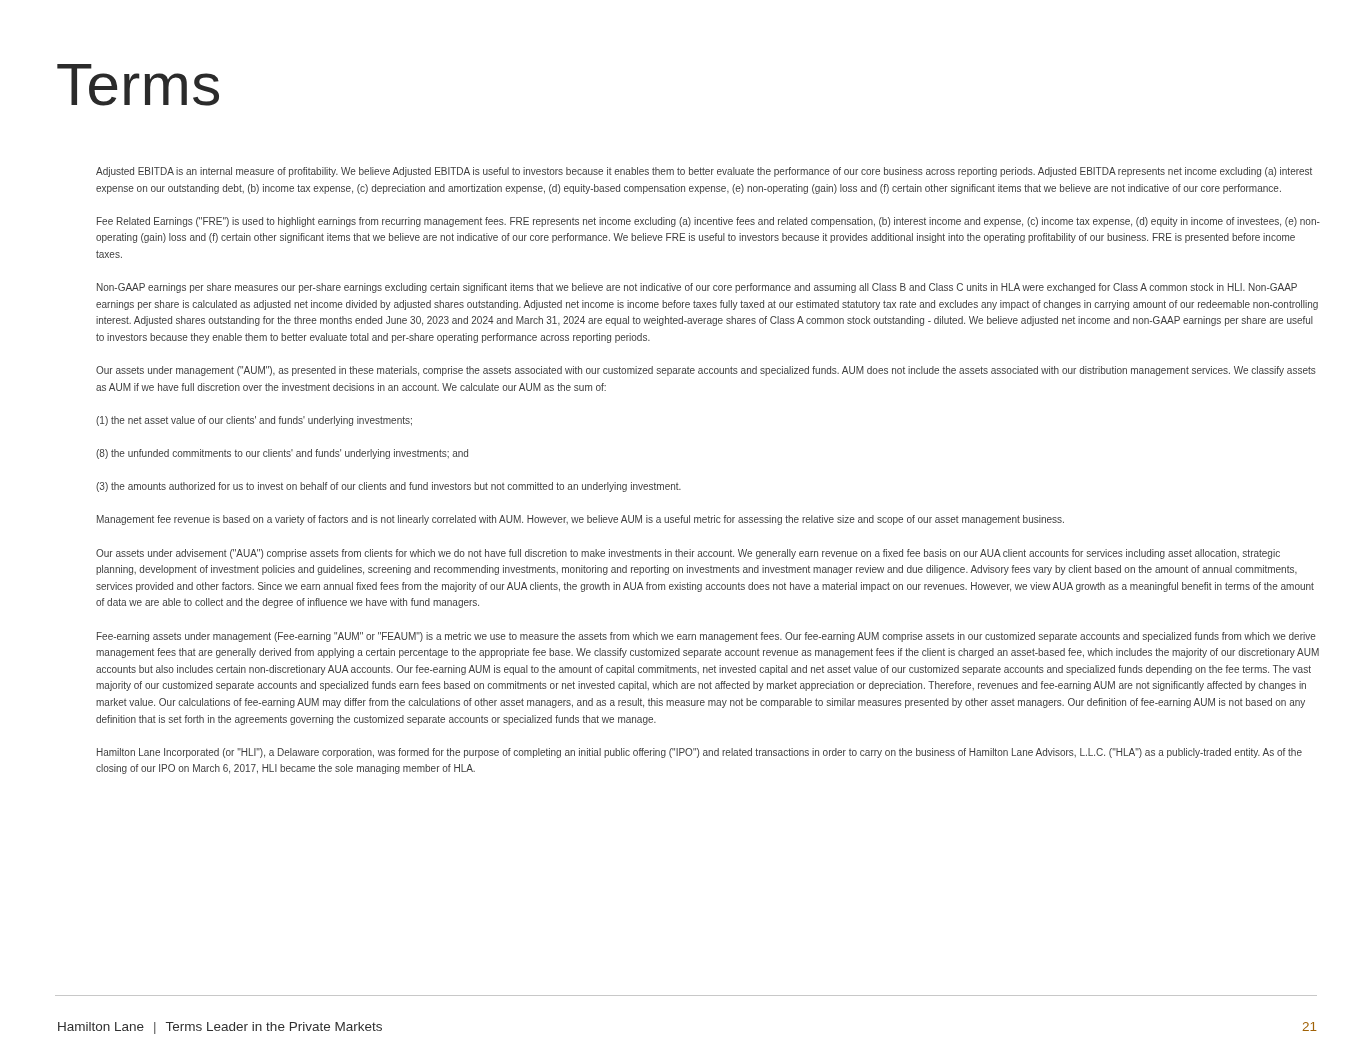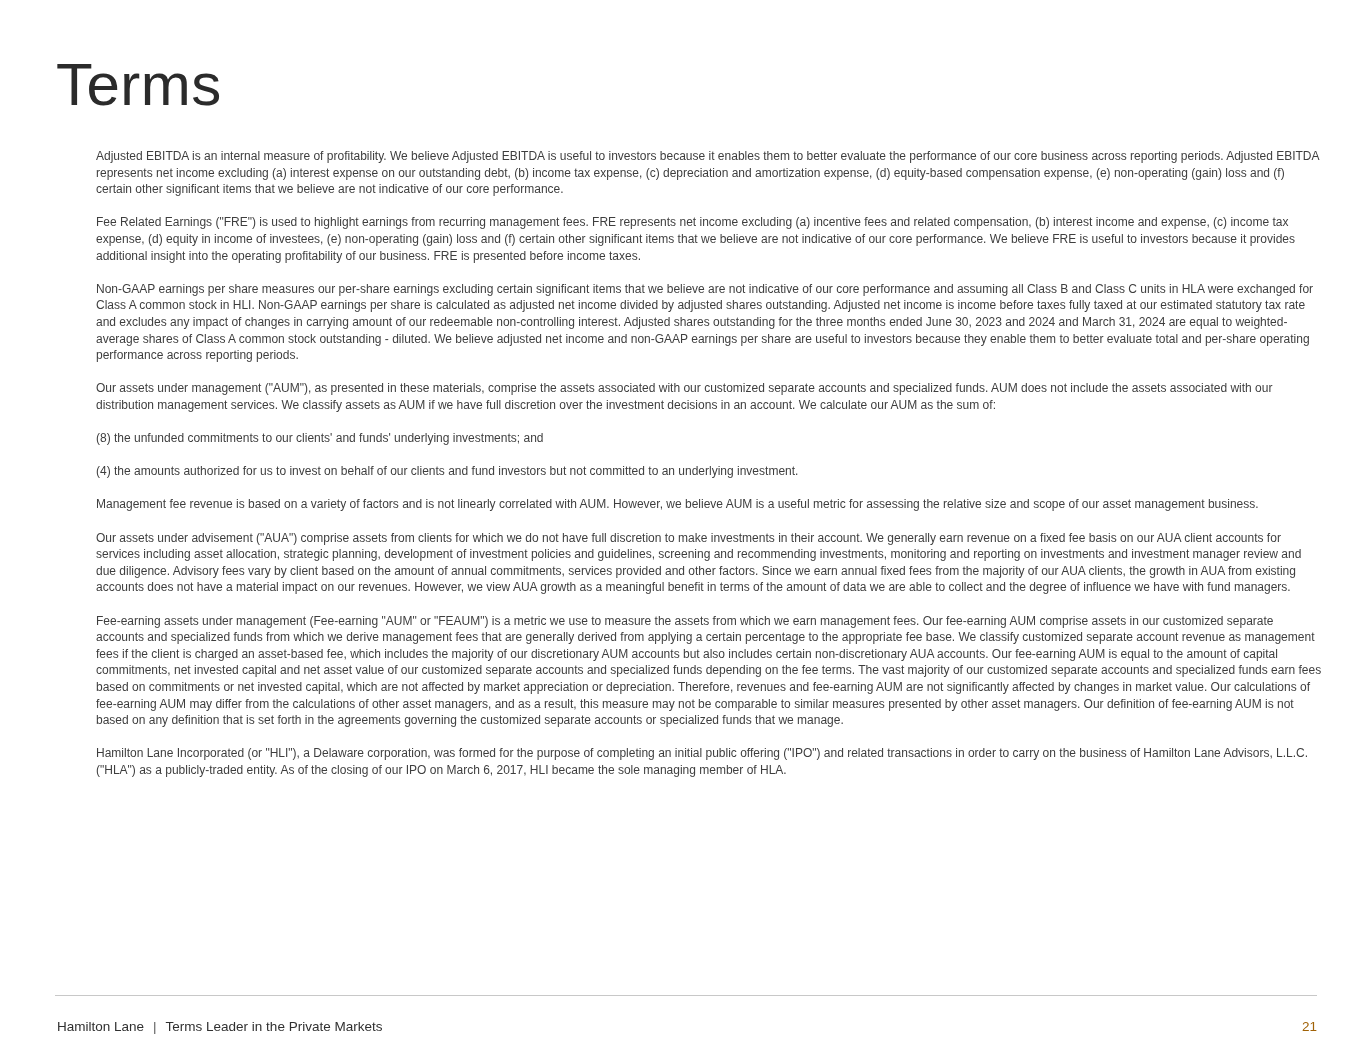--- a/index.html
+++ b/index.html
@@ -19,23 +19,23 @@
     top: 50px;
     margin: 0;
     font-size: 60px;
     font-weight: 500;
     letter-spacing: 0.5px;
     color: #2b2b2b;
   }
   .content {
     position: absolute;
     left: 96px;
-    top: 148px;
+    top: 164px;
     width: 1226px;
-    font-size: 12px;
+    font-size: 10px;
     line-height: 16.6px;
     color: #3e3e3e;
   }
   .content p {
     margin: 0 0 16.6px 0;
   }
   .footer-divider {
     position: absolute;
     left: 55px;
     right: 48px;
@@ -67,22 +67,23 @@
 
 <div class="page">
 
   <h1 class="title">Terms</h1>
 
   <div class="content">
     <p>Adjusted EBITDA is an internal measure of profitability. We believe Adjusted EBITDA is useful to investors because it enables them to better evaluate the performance of our core business across reporting periods. Adjusted EBITDA represents net income excluding (a) interest expense on our outstanding debt, (b) income tax expense, (c) depreciation and amortization expense, (d) equity-based compensation expense, (e) non-operating (gain) loss and (f) certain other significant items that we believe are not indicative of our core performance.</p>
     <p>Fee Related Earnings ("FRE") is used to highlight earnings from recurring management fees. FRE represents net income excluding (a) incentive fees and related compensation, (b) interest income and expense, (c) income tax expense, (d) equity in income of investees, (e) non-operating (gain) loss and (f) certain other significant items that we believe are not indicative of our core performance. We believe FRE is useful to investors because it provides additional insight into the operating profitability of our business. FRE is presented before income taxes.</p>
     <p>Non-GAAP earnings per share measures our per-share earnings excluding certain significant items that we believe are not indicative of our core performance and assuming all Class B and Class C units in HLA were exchanged for Class A common stock in HLI. Non-GAAP earnings per share is calculated as adjusted net income divided by adjusted shares outstanding. Adjusted net income is income before taxes fully taxed at our estimated statutory tax rate and excludes any impact of changes in carrying amount of our redeemable non-controlling interest.  Adjusted shares outstanding for the three months ended June 30, 2023 and 2024 and March 31, 2024 are equal to weighted-average shares of Class A common stock outstanding - diluted. We believe adjusted net income and non-GAAP earnings per share are useful to investors because they enable them to better evaluate total and per-share operating performance across reporting periods.</p>
     <p>Our assets under management ("AUM"), as presented in these materials, comprise the assets associated with our customized separate accounts and specialized funds. AUM does not include the assets associated with our distribution management services. We classify assets as AUM if we have full discretion over the investment decisions in an account. We calculate our AUM as the sum of:</p>
+    <p>(1) the net asset value of our clients' and funds' underlying investments;</p>
     <p>(8) the unfunded commitments to our clients' and funds' underlying investments; and</p>
-    <p>(4) the amounts authorized for us to invest on behalf of our clients and fund investors but not committed to an underlying investment.</p>
+    <p>(3) the amounts authorized for us to invest on behalf of our clients and fund investors but not committed to an underlying investment.</p>
     <p>Management fee revenue is based on a variety of factors and is not linearly correlated with AUM. However, we believe AUM is a useful metric for assessing the relative size and scope of our asset management business.</p>
     <p>Our assets under advisement ("AUA") comprise assets from clients for which we do not have full discretion to make investments in their account. We generally earn revenue on a fixed fee basis on our AUA client accounts for services including asset allocation, strategic planning, development of investment policies and guidelines, screening and recommending investments, monitoring and reporting on investments and investment manager review and due diligence. Advisory fees vary by client based on the amount of annual commitments, services provided and other factors. Since we earn annual fixed fees from the majority of our AUA clients, the growth in AUA from existing accounts does not have a material impact on our revenues. However, we view AUA growth as a meaningful benefit in terms of the amount of data we are able to collect and the degree of influence we have with fund managers.</p>
     <p>Fee-earning assets under management (Fee-earning "AUM" or "FEAUM") is a metric we use to measure the assets from which we earn management fees. Our fee-earning AUM comprise assets in our customized separate accounts and specialized funds from which we derive management fees that are generally derived from applying a certain percentage to the appropriate fee base. We classify customized separate account revenue as management fees if the client is charged an asset-based fee, which includes the majority of our discretionary AUM accounts but also includes certain non-discretionary AUA accounts. Our fee-earning AUM is equal to the amount of capital commitments, net invested capital and net asset value of our customized separate accounts and specialized funds depending on the fee terms. The vast majority of our customized separate accounts and specialized funds earn fees based on commitments or net invested capital, which are not affected by market appreciation or depreciation. Therefore, revenues and fee-earning AUM are not significantly affected by changes in market value. Our calculations of fee-earning AUM may differ from the calculations of other asset managers, and as a result, this measure may not be comparable to similar measures presented by other asset managers. Our definition of fee-earning AUM is not based on any definition that is set forth in the agreements governing the customized separate accounts or specialized funds that we manage.</p>
     <p>Hamilton Lane Incorporated (or "HLI"), a Delaware corporation, was formed for the purpose of completing an initial public offering ("IPO") and related transactions in order to carry on the business of Hamilton Lane Advisors, L.L.C. ("HLA") as a publicly-traded entity. As of the closing of our IPO on March 6, 2017, HLI became the sole managing member of HLA.</p>
   </div>
 
   <div class="footer-divider"></div>
 
   <div class="footer">
     <div class="footer-left">

